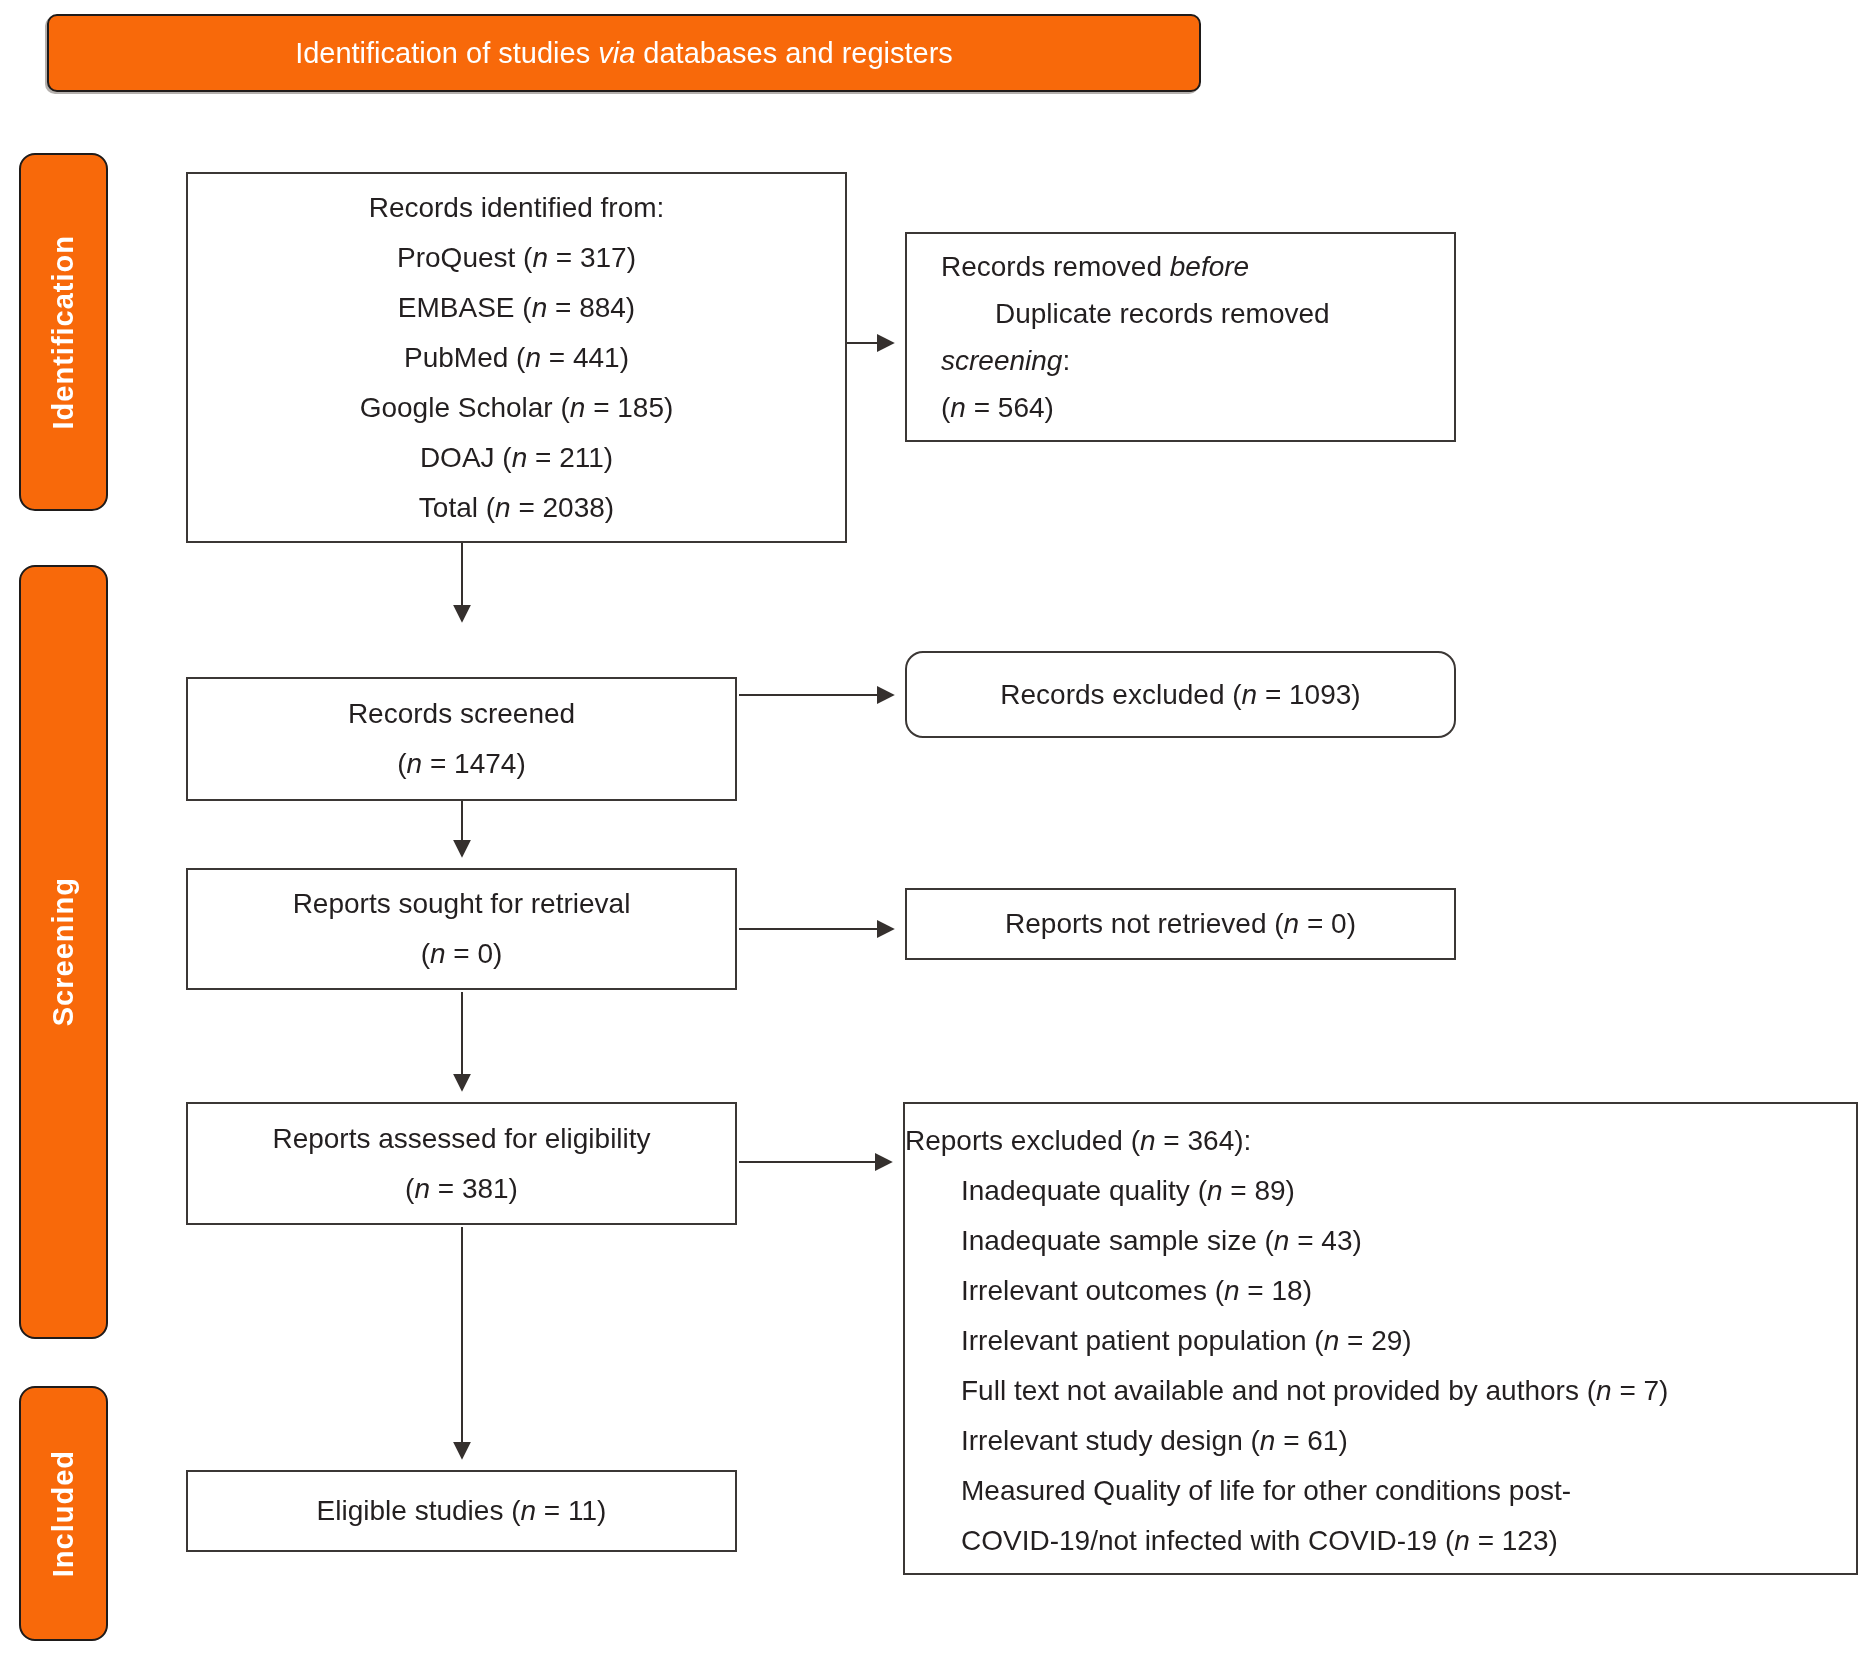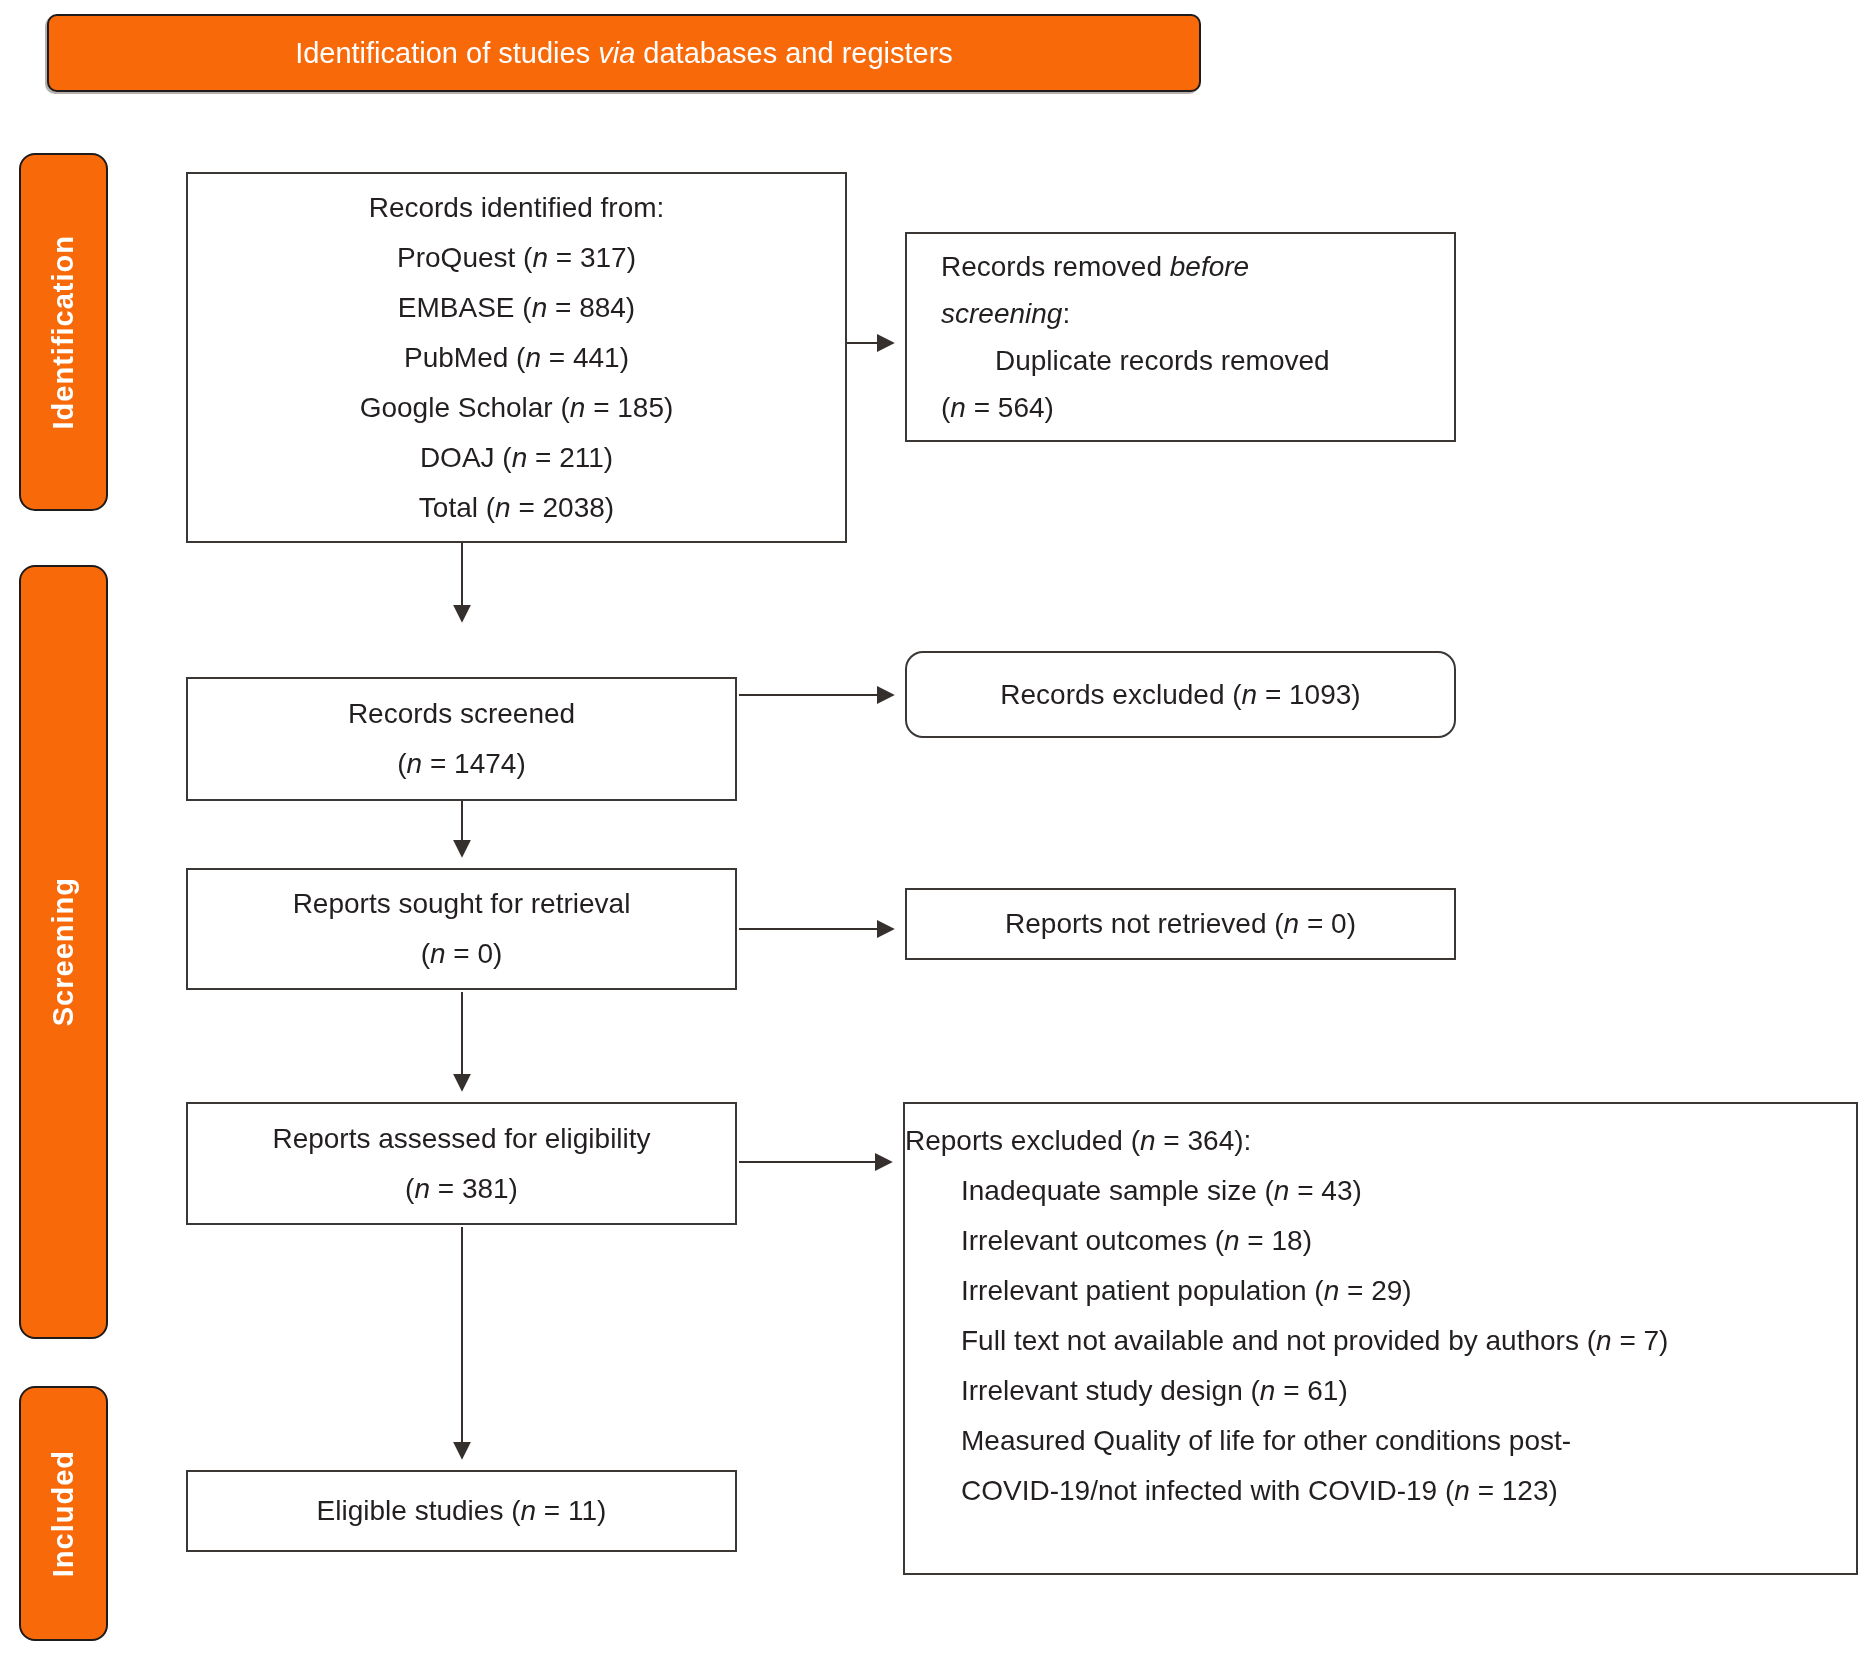--- a/index.html
+++ b/index.html
@@ -86,22 +86,22 @@
     <div class="line">ProQuest (<i>n</i> = 317)</div>
     <div class="line">EMBASE (<i>n</i> = 884)</div>
     <div class="line">PubMed (<i>n</i> = 441)</div>
     <div class="line">Google Scholar (<i>n</i> = 185)</div>
     <div class="line">DOAJ (<i>n</i> = 211)</div>
     <div class="line">Total (<i>n</i> = 2038)</div>
   </div>
 
   <div class="box leftpad removedbox" style="left:905px;top:232px;width:551px;height:210px;">
     <div class="line">Records removed <i>before</i></div>
+    <div class="line indent">Duplicate records removed</div>
     <div class="line"><i>screening</i>:</div>
-    <div class="line indent">Duplicate records removed</div>
     <div class="line">(<i>n</i> = 564)</div>
   </div>
 
   <div class="box center" style="left:186px;top:633px;width:551px;height:124px;margin-top:44px;">
     <div class="line">Records screened</div>
     <div class="line">(<i>n</i> = 1474)</div>
   </div>
 
   <div class="box center" style="left:905px;top:651px;width:551px;height:87px;border-radius:18px;">
     <div class="line">Records excluded (<i>n</i> = 1093)</div>
@@ -116,20 +116,21 @@
     <div class="line">Reports not retrieved (<i>n</i> = 0)</div>
   </div>
 
   <div class="box center" style="left:186px;top:1102px;width:551px;height:123px;">
     <div class="line">Reports assessed for eligibility</div>
     <div class="line">(<i>n</i> = 381)</div>
   </div>
 
   <div class="box bigbox" style="left:903px;top:1102px;width:955px;height:473px;">
     <div class="line">Reports excluded (<i>n</i> = 364):</div>
+    <div class="line indent">Inadequate quality (<i>n</i> = 89)</div>
     <div class="line indent">Inadequate sample size (<i>n</i> = 43)</div>
     <div class="line indent">Irrelevant outcomes (<i>n</i> = 18)</div>
     <div class="line indent">Irrelevant patient population (<i>n</i> = 29)</div>
     <div class="line indent">Full text not available and not provided by authors (<i>n</i> = 7)</div>
     <div class="line indent">Irrelevant study design (<i>n</i> = 61)</div>
     <div class="line indent">Measured Quality of life for other conditions post-</div>
     <div class="line indent">COVID-19/not infected with COVID-19 (<i>n</i> = 123)</div>
   </div>
 
   <div class="box center" style="left:186px;top:1470px;width:551px;height:82px;">

